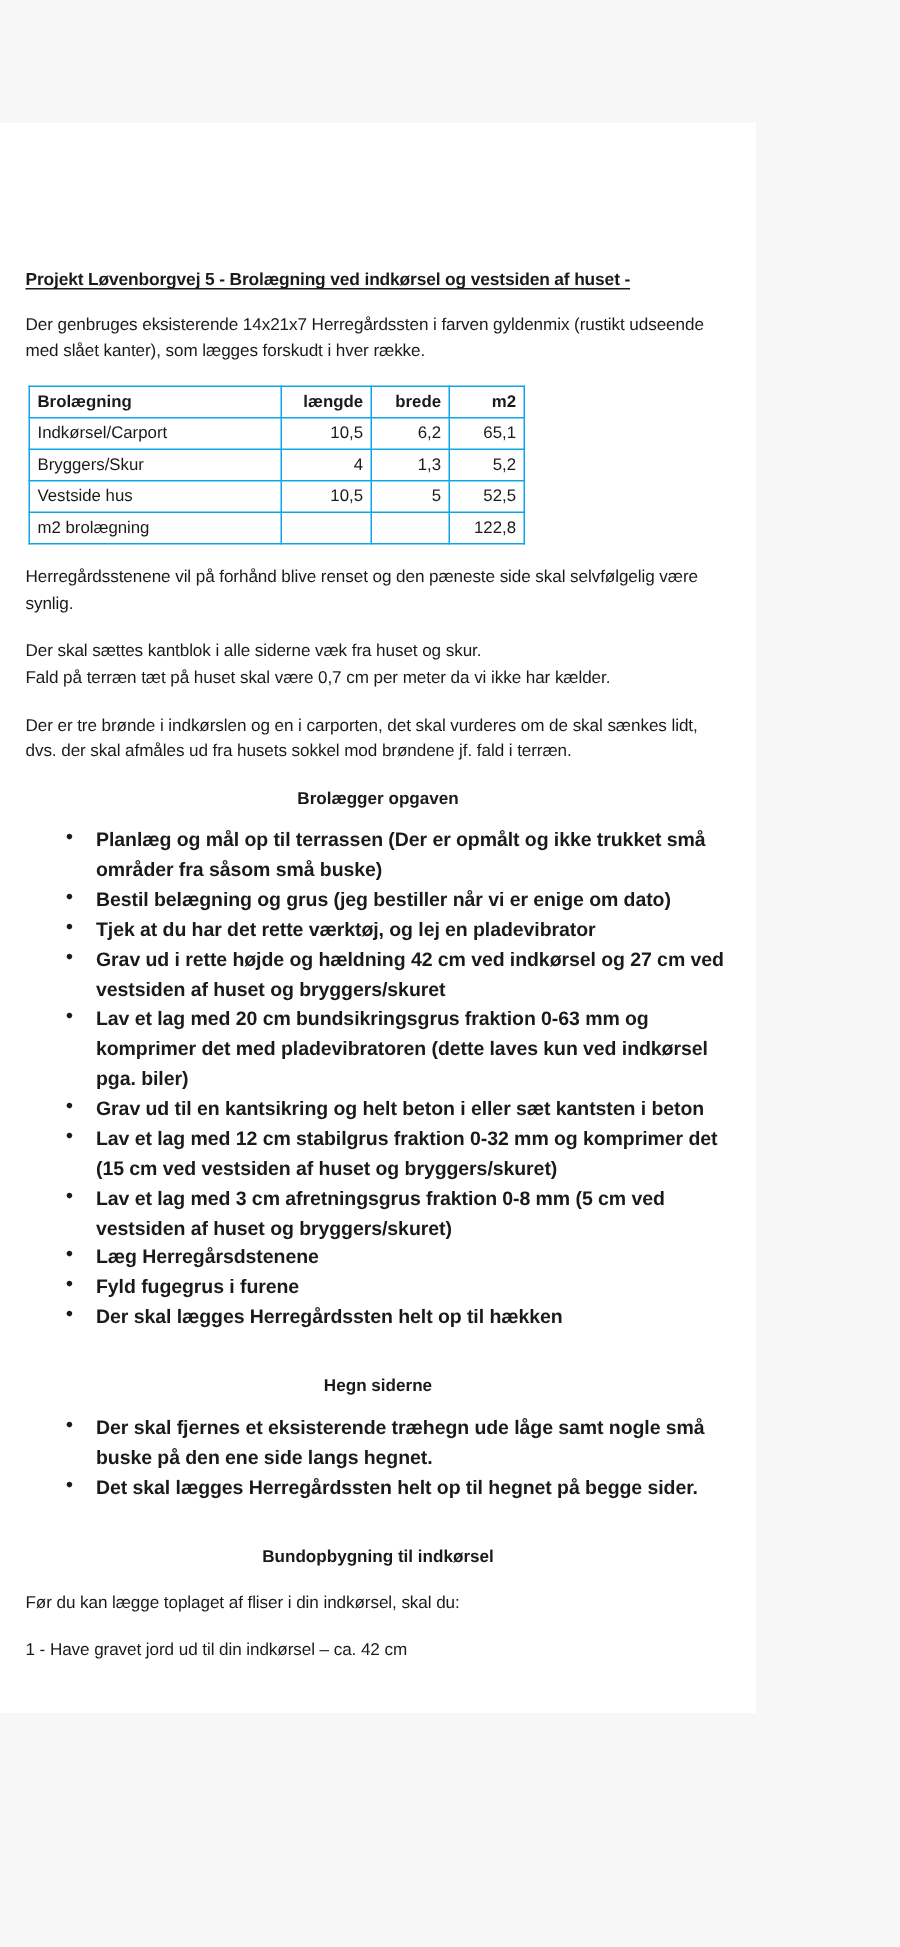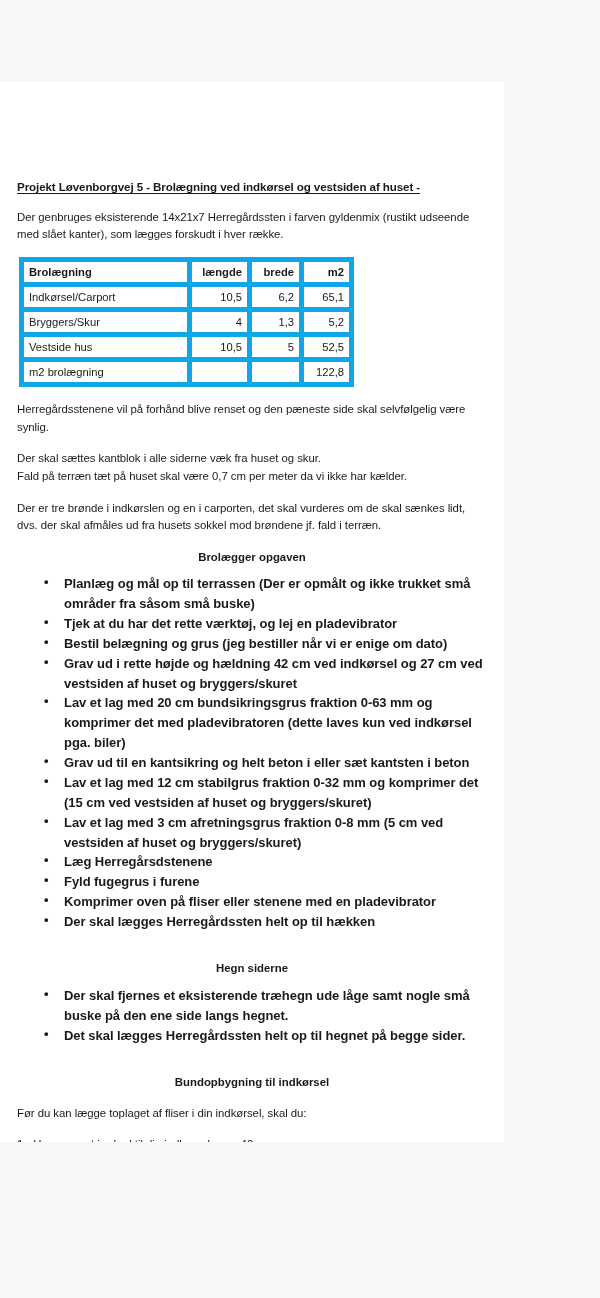--- a/index.html
+++ b/index.html
@@ -90,21 +90,21 @@
   table.measure-table {
     border-collapse: collapse;
     margin-top: 14px;
     margin-left: 2px;
     width: 330px;
     font-size: 11.2px;
     table-layout: fixed;
   }
   table.measure-table th,
   table.measure-table td {
-    border: 5px solid #0ea5e9;
+    border: 1px solid #0ea5e9;
     padding: 2px 5px 3px 5px;
     line-height: 1.28;
     height: 15px;
   }
   table.measure-table th {
     font-weight: bold;
     text-align: left;
   }
   table.measure-table th.num,
   table.measure-table td.num {
@@ -214,30 +214,29 @@
 
     <p class="para">Der skal sættes kantblok i alle siderne væk fra huset og skur.</p>
     <p class="para tight">Fald på terræn tæt på huset skal være 0,7 cm per meter da vi ikke har kælder.</p>
 
     <p class="para">Der er tre brønde i indkørslen og en i carporten, det skal vurderes om de skal sænkes lidt, dvs. der skal afmåles ud fra husets sokkel mod brøndene jf. fald i terræn.</p>
 
     <h2 class="section">Brolægger opgaven</h2>
 
     <ul class="task-list">
       <li>Planlæg og mål op til terrassen (Der er opmålt og ikke trukket små områder fra såsom små buske)</li>
+      <li>Bestil belægning og grus (jeg bestiller når vi er enige om dato)</li>
       <li>Tjek at du har det rette værktøj, og lej en pladevibrator</li>
-      <li>Bestil belægning og grus (jeg bestiller når vi er enige om dato)</li>
       <li>Grav ud i rette højde og hældning 42 cm ved indkørsel og 27 cm ved vestsiden af huset og bryggers/skuret</li>
       <li>Lav et lag med 20 cm bundsikringsgrus fraktion 0-63 mm og komprimer det med pladevibratoren (dette laves kun ved indkørsel pga. biler)</li>
       <li>Grav ud til en kantsikring og helt beton i eller sæt kantsten i beton</li>
       <li>Lav et lag med 12 cm stabilgrus fraktion 0-32 mm og komprimer det (15 cm ved vestsiden af huset og bryggers/skuret)</li>
       <li>Lav et lag med 3 cm afretningsgrus fraktion 0-8 mm (5 cm ved vestsiden af huset og bryggers/skuret)</li>
       <li>Læg Herregårsdstenene</li>
       <li>Fyld fugegrus i furene</li>
-      <li>Komprimer oven på fliser eller stenene med en pladevibrator</li>
       <li>Der skal lægges Herregårdssten helt op til hækken</li>
     </ul>
 
     <h2 class="section spaced-top">Hegn siderne</h2>
 
     <ul class="task-list hegn">
       <li>Der skal fjernes et eksisterende træhegn ude låge samt nogle små buske på den ene side langs hegnet.</li>
       <li>Det skal lægges Herregårdssten helt op til hegnet på begge sider.</li>
     </ul>
 

